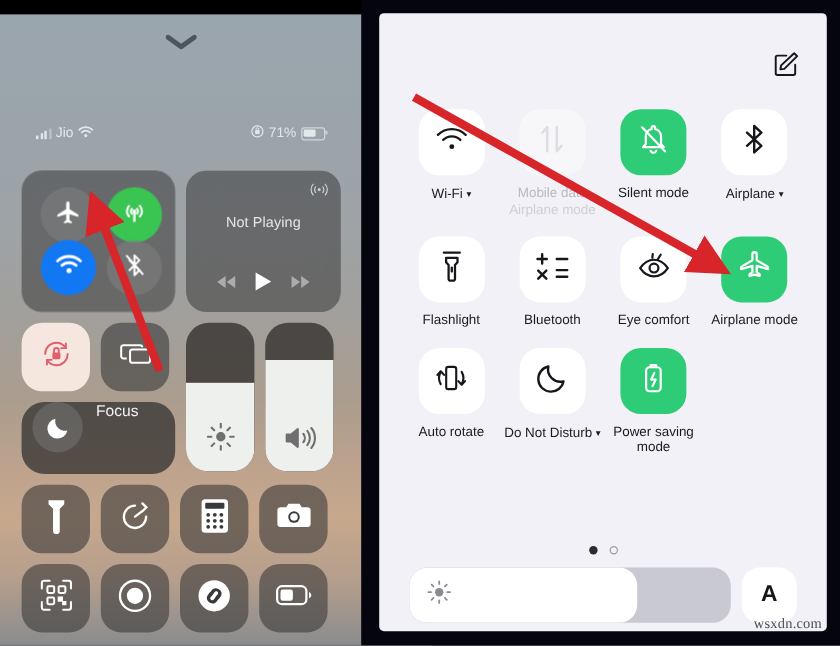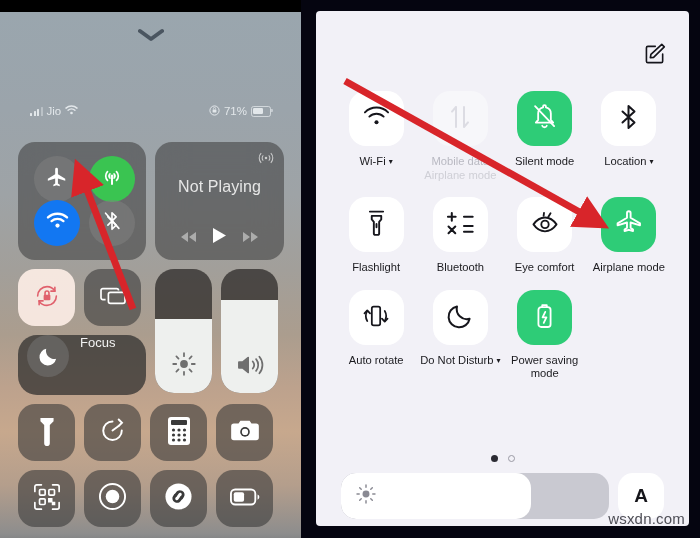--- a/index.html
+++ b/index.html
@@ -69,21 +69,21 @@
   .circ.blue{background:#1277f2;}
   .c-airplane{left:16px;top:14px;}
   .c-cell{left:71px;top:14px;}
   .c-wifi{left:16px;top:58px;}
   .c-bt{left:71px;top:58px;}
 
   .mod-media{width:129px;height:118px;position:relative;}
   .mod-media .airplay{position:absolute;right:10px;top:8px;opacity:.82;}
   .mod-media .np{
     position:absolute;left:0;right:0;top:36px;text-align:center;
-    color:#e6e6e6;font-size:16px;letter-spacing:.1px;
+    color:#e6e6e6;font-size:12px;letter-spacing:.1px;
   }
   .mod-media .ctrls{
     position:absolute;left:0;right:0;bottom:12px;
     display:flex;align-items:center;justify-content:space-around;padding:0 18px;box-sizing:border-box;
   }
 
   .sq{width:57px;height:57px;border-radius:17px;display:flex;align-items:center;justify-content:center;}
   .sq.light{background:rgba(252,237,229,.92);}
   .sq.dark{background:rgba(58,58,58,.6);}
 
@@ -139,22 +139,22 @@
   .dot.idle{border:1.3px solid #9a9aa4;box-sizing:border-box;}
 
   .bright-row{position:absolute;left:25px;top:462px;width:323px;height:46px;display:flex;gap:9px;}
   .bright{flex:1;height:46px;border-radius:15px;background:#c9c9d1;position:relative;overflow:hidden;}
   .bright .bfill{position:absolute;left:0;top:0;bottom:0;background:#ffffff;border-radius:15px;}
   .bright .bsun{position:absolute;left:14px;top:50%;transform:translateY(-50%);}
   .autob{width:46px;height:46px;border-radius:15px;background:#fff;display:flex;align-items:center;justify-content:center;
     font-size:19px;color:#15151a;font-weight:600;}
 
   .watermark{
-    position:absolute;right:4px;bottom:-1px;font-size:15px;color:#4e4e56;
-    letter-spacing:.2px;font-family:Liberation Sans, sans-serif;
+    position:absolute;right:4px;bottom:-1px;font-size:12px;color:#4e4e56;
+    letter-spacing:.2px;font-family:Liberation Serif, serif;
   }
 
   
   .arrows{position:absolute;left:0;top:0;width:700px;height:538px;pointer-events:none;}
 </style>
 </head>
 <body>
 
 <div class="screen">
 
@@ -458,21 +458,21 @@
         </div>
 
         <div class="qs">
           <div class="ic">
             <span>
               <svg width="21" height="28" viewBox="0 0 20 28" fill="none" stroke="#16161c" stroke-width="2" stroke-linecap="round" stroke-linejoin="round">
                   <path d="M4 8.5 16 19.5 10 25V3l6 5.5L4 19.5"></path>
                 </svg>
             </span>
           </div>
-          <div class="lb"><span>Location</span><span class="caret">▾</span></div>
+          <div class="lb"><span>Airplane</span><span class="caret">▾</span></div>
         </div>
 
         <div class="qs">
           <div class="ic">
             <span>
               <svg width="19" height="28" viewBox="0 0 20 28" fill="none" stroke="#16161c" stroke-width="2" stroke-linecap="round" stroke-linejoin="round">
                   <path d="M3 2h14M5 6.5h10v3.8l-2.2 2.5V25a1.5 1.5 0 0 1-1.5 1.5H8.7A1.5 1.5 0 0 1 7.2 25V12.8L5 10.3z"></path>
                   <path d="M10 15v3.5"></path>
                 </svg>
             </span>

